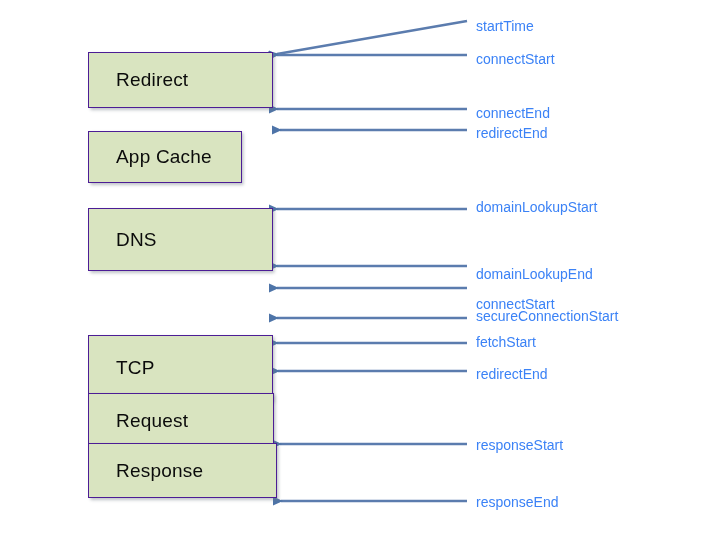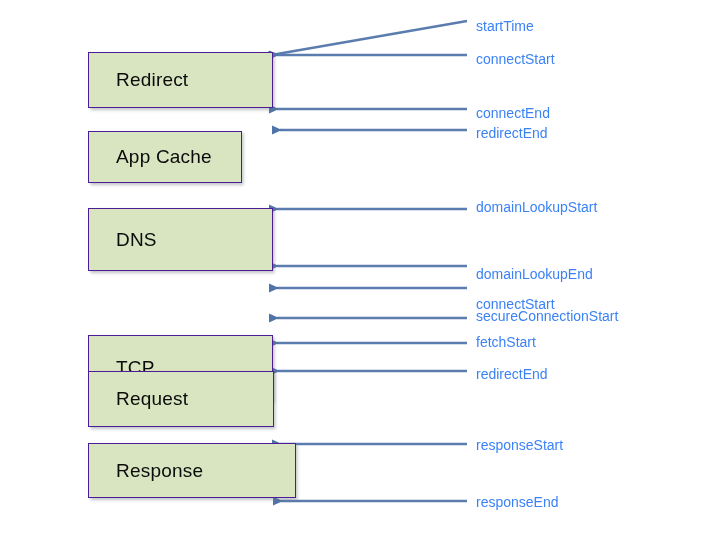--- a/index.html
+++ b/index.html
@@ -35,22 +35,22 @@
     align-items: center;
     padding-left: 27px;
     font-size: 19px;
     color: #0b0b0b;
     letter-spacing: 0.2px;
   }
   .box.b0 { top: 52px;  height: 56px; }
   .box.b1 { top: 131px; height: 52px; width: 154px; }
   .box.b2 { top: 208px; height: 63px; }
   .box.b3 { top: 287px; height: 66px; margin-top: 48px; }
-  .box.b4 { top: 371px; height: 56px; width: 186px; }
-  .box.b5 { top: 443px; height: 55px; width: 208px; align-items: center; }
+  .box.b4 { top: 393px; height: 56px; width: 186px; }
+  .box.b5 { top: 443px; height: 55px; width: 189px; align-items: center; }
 
   .ml {
     position: absolute;
     left: 476px;
     transform: translateY(-50%);
     font-size: 14px;
     color: #3b82f6;
     white-space: nowrap;
   }
   .ml.m0  { top: 26px;  }

